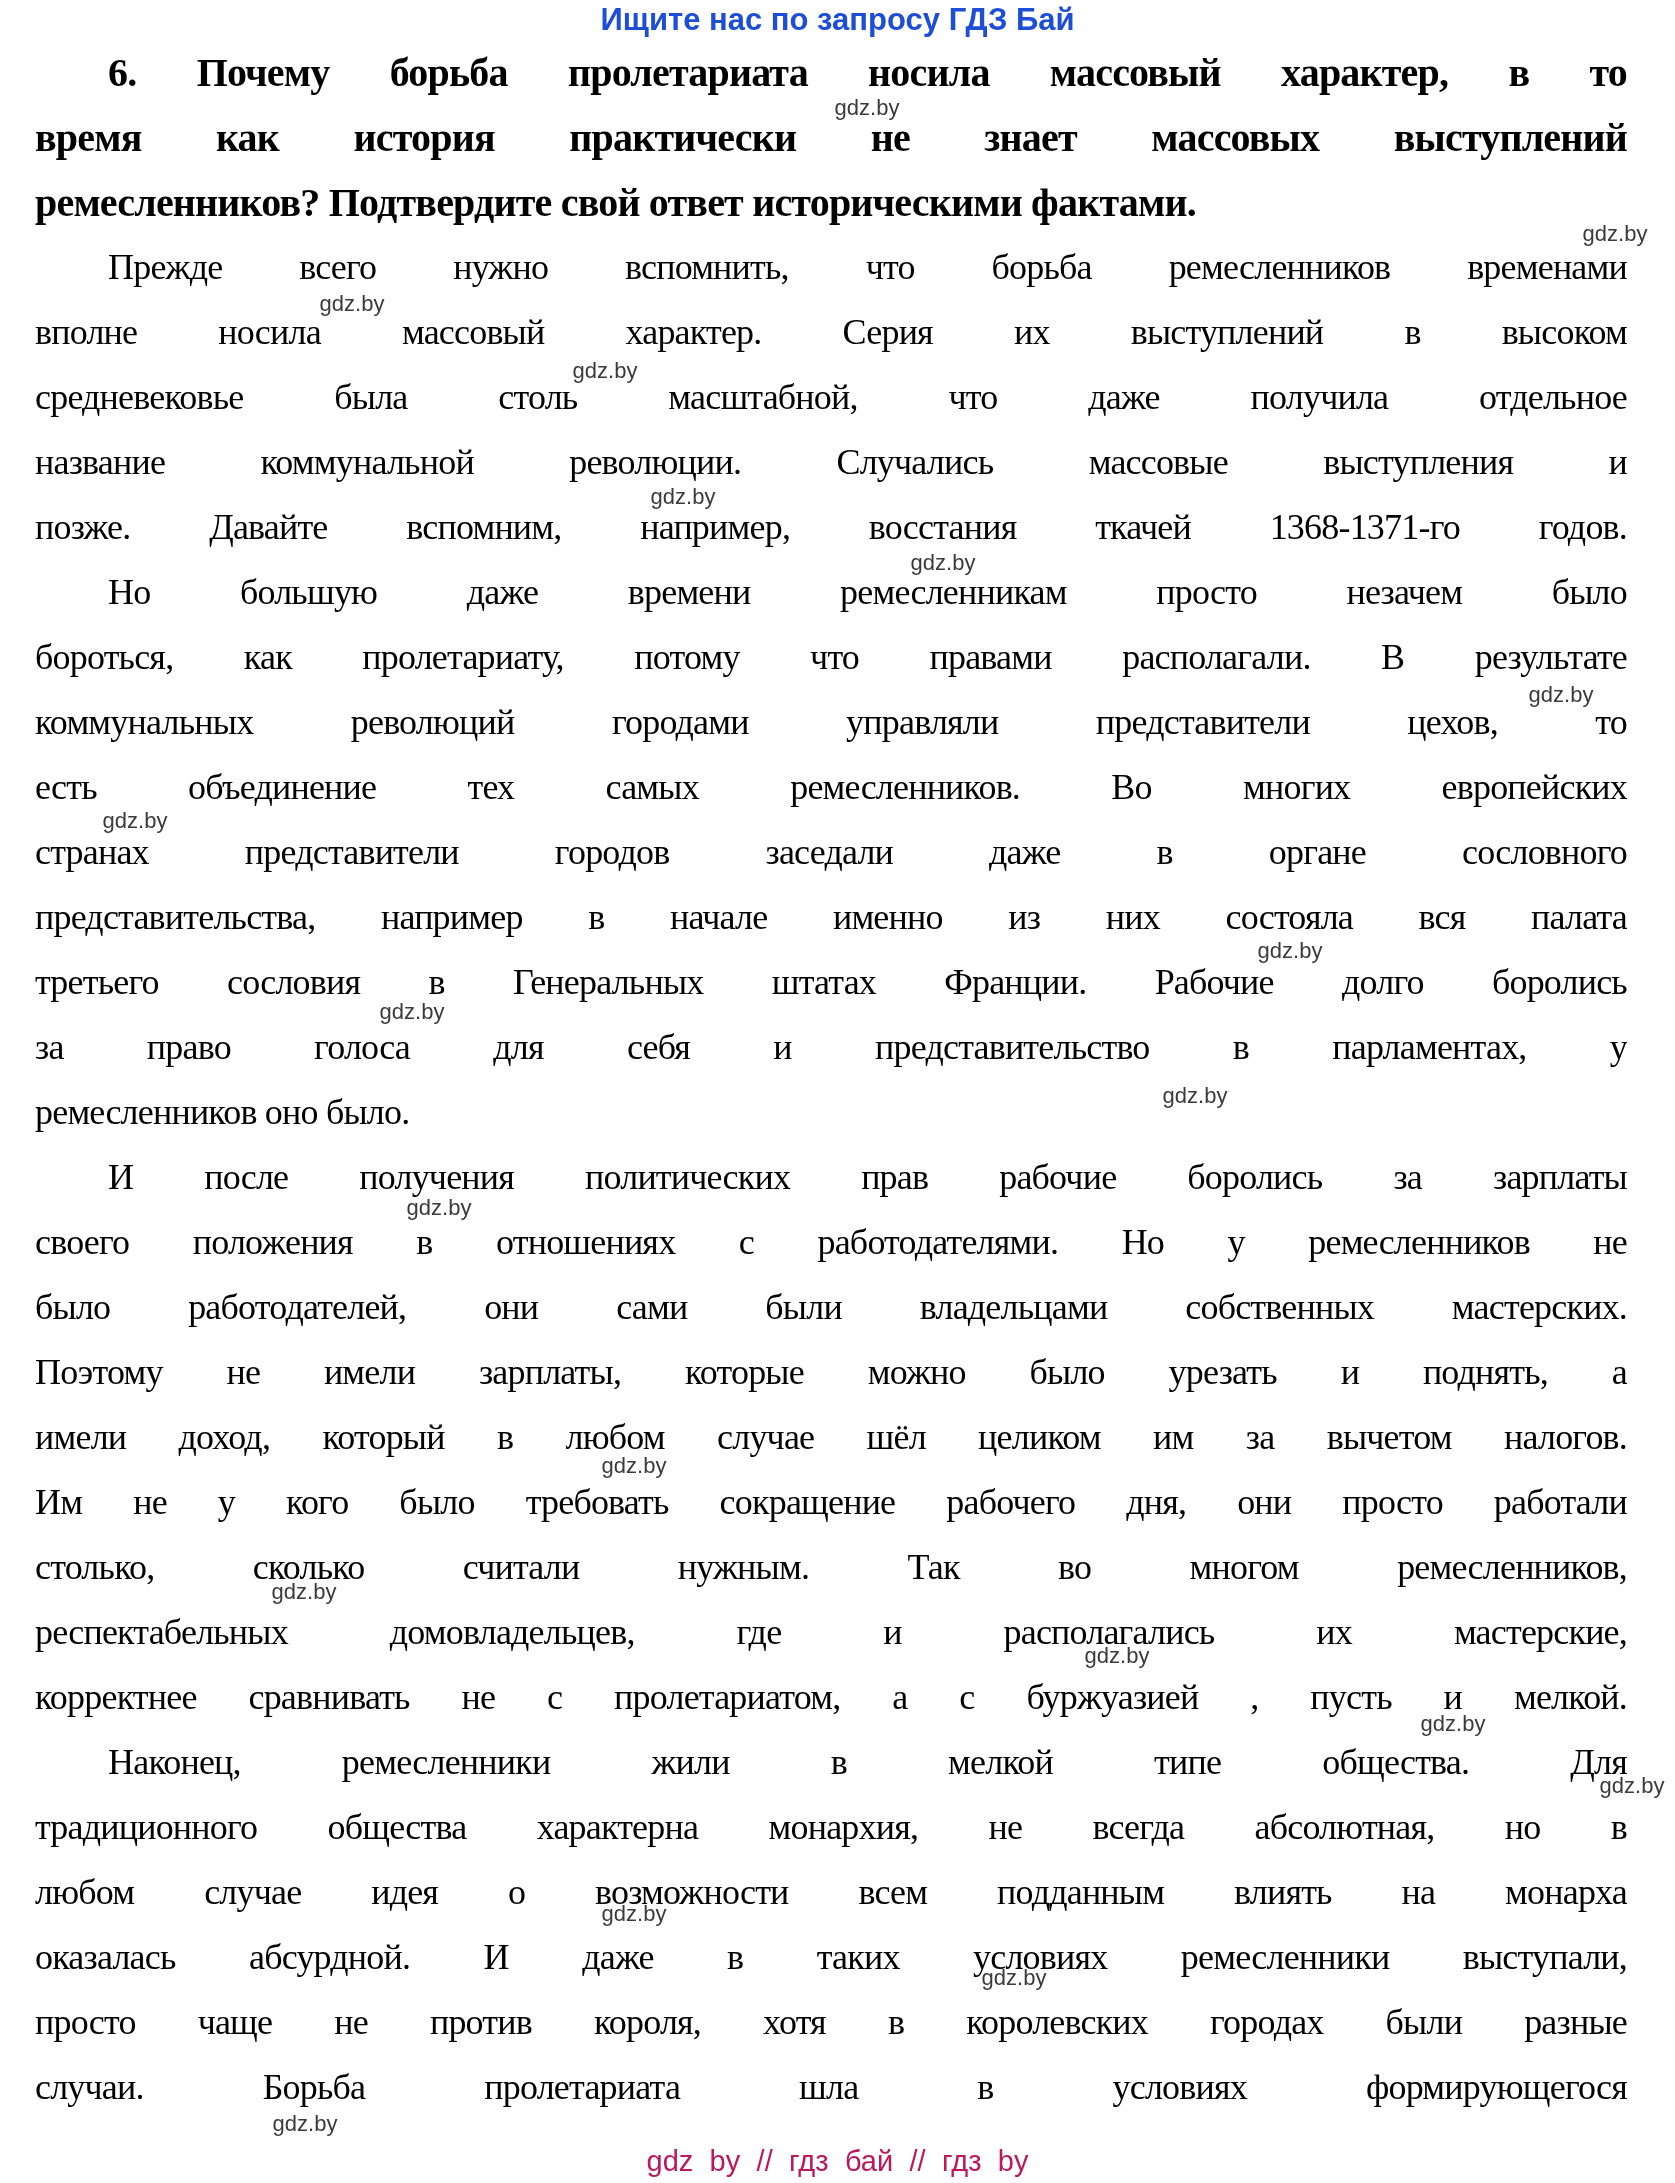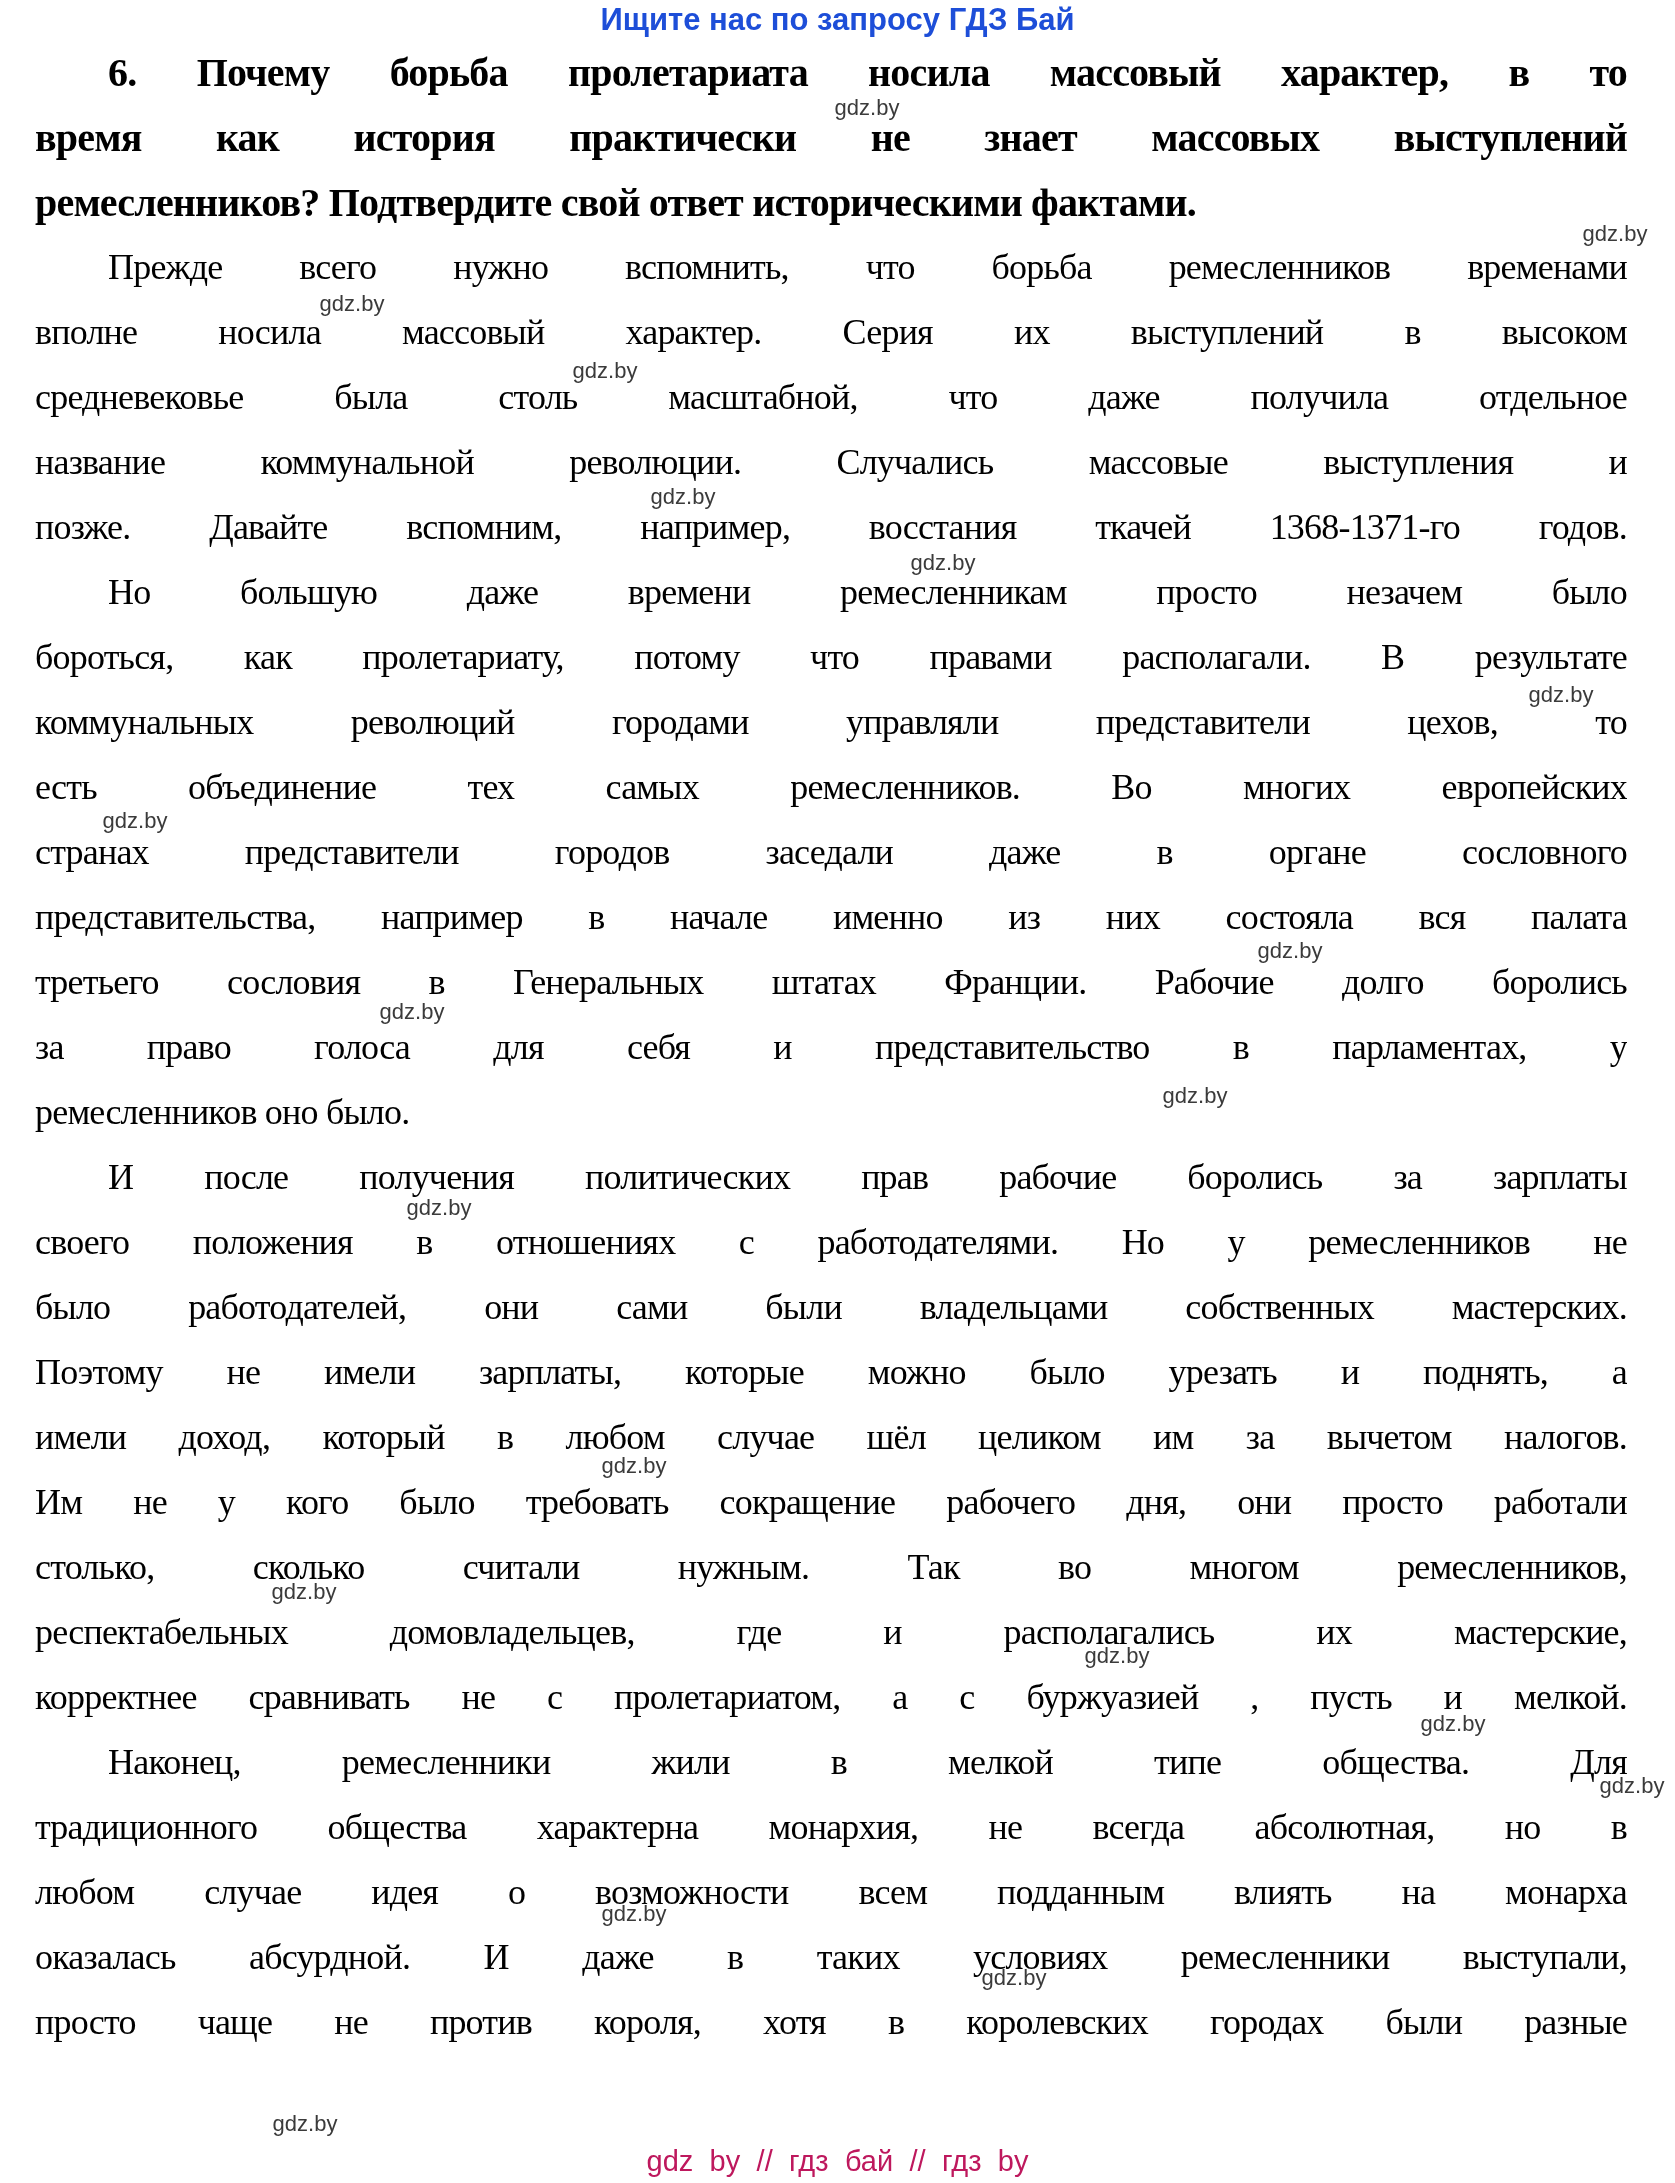--- a/index.html
+++ b/index.html
@@ -90,20 +90,21 @@
         <div class="line">имели доход, который в любом случае шёл целиком им за вычетом налогов.</div>
         <div class="line">Им не у кого было требовать сокращение рабочего дня, они просто работали</div>
         <div class="line">столько, сколько считали нужным. Так во многом ремесленников,</div>
         <div class="line">респектабельных домовладельцев, где и располагались их мастерские,</div>
         <div class="line">корректнее сравнивать не с пролетариатом, а с буржуазией , пусть и мелкой.</div>
         <div class="line ind">Наконец, ремесленники жили в мелкой типе общества. Для</div>
         <div class="line">традиционного общества характерна монархия, не всегда абсолютная, но в</div>
         <div class="line">любом случае идея о возможности всем подданным влиять на монарха</div>
         <div class="line">оказалась абсурдной. И даже в таких условиях ремесленники выступали,</div>
         <div class="line">просто чаще не против короля, хотя в королевских городах были разные</div>
+        <div class="line">случаи. Борьба пролетариата шла в условиях формирующегося</div>
       </div>
   </div>
 
   <div id="watermark-layer">
       <span class="wm" style="left: 867px; top: 108px; color: rgb(59, 59, 59);">gdz.by</span>
       <span class="wm" style="left: 1615px; top: 234px; color: rgb(59, 59, 59);">gdz.by</span>
       <span class="wm" style="left: 352px; top: 304px; color: rgb(59, 59, 59);">gdz.by</span>
       <span class="wm" style="left: 605px; top: 371px; color: rgb(59, 59, 59);">gdz.by</span>
       <span class="wm" style="left: 683px; top: 497px; color: rgb(59, 59, 59);">gdz.by</span>
       <span class="wm" style="left: 943px; top: 563px; color: rgb(59, 59, 59);">gdz.by</span>

